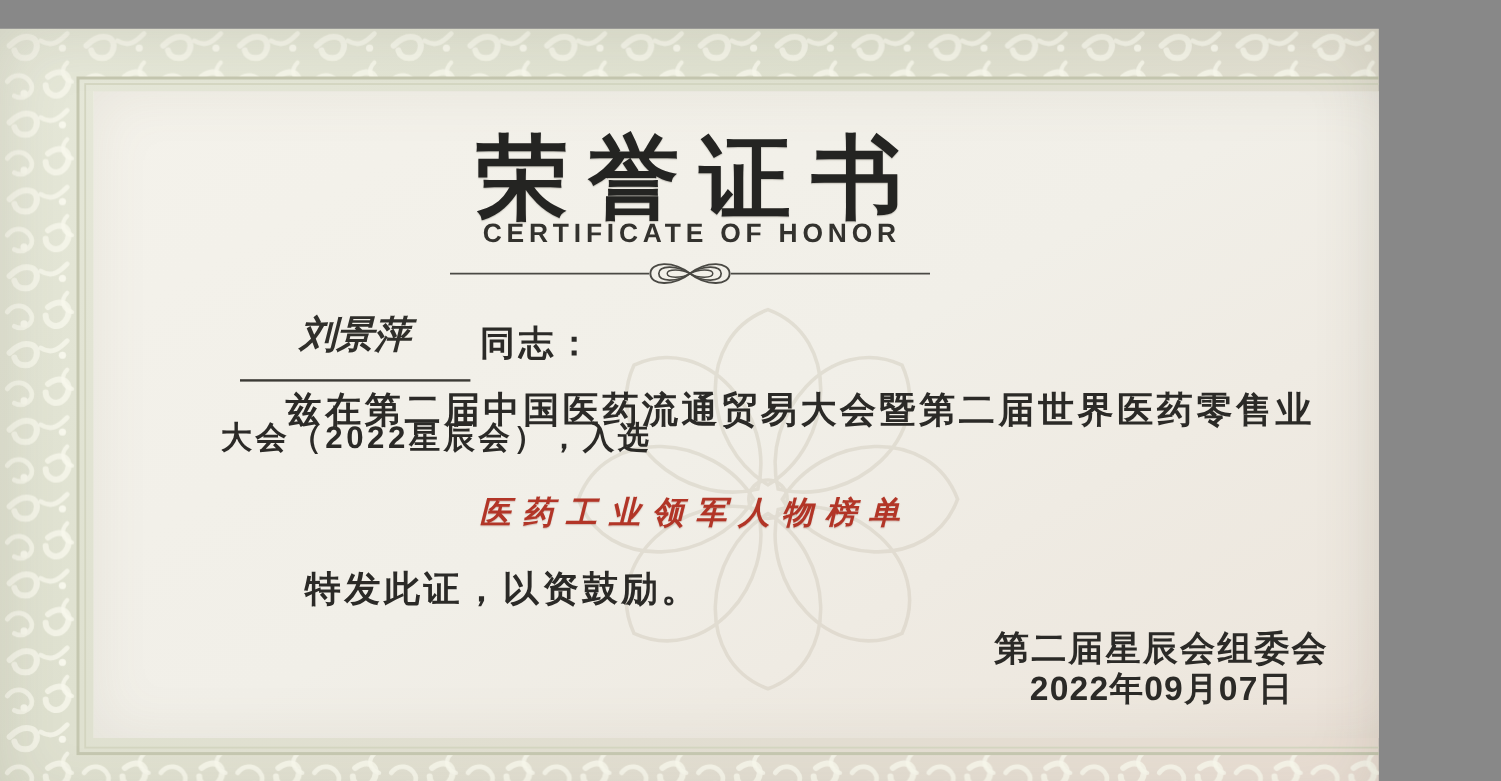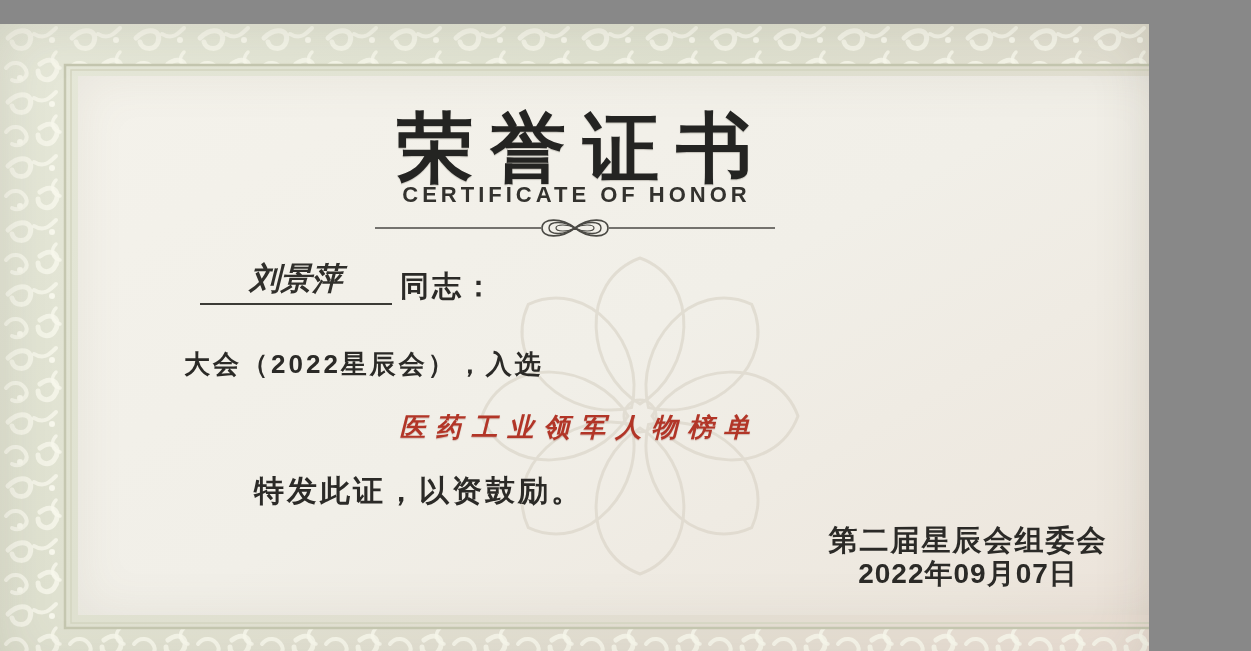--- a/index.html
+++ b/index.html
@@ -29,21 +29,21 @@
     text-shadow:0 1px 1px rgba(60,55,45,0.25);
   }
   .subtitle {
     left:0; right:0; top:158px; text-align:center;
     font-size:22px; font-weight:700; color:#33322e; letter-spacing:4px; text-indent:4px;
   }
   .divider { position:absolute; left:50%; top:190px; transform:translateX(-50%); }
   .name-underline {
     left:200px; top:234px; width:192px; text-align:center;
     font-size:31px; font-weight:700; color:#302f2b;
-    border-bottom:2px solid #3c3b36; padding-bottom:3px;
+    border-bottom:2px solid #3c3b36; padding-bottom:16px;
     font-style:italic;
   }
   .salutation { left:400px; top:243px; font-size:29px; font-weight:700; letter-spacing:3px; }
   .body-line1 { left:238px; top:298px; font-size:30px; font-weight:700; letter-spacing:3px; }
   .body-line2 { left:184px; top:323px; font-size:26px; font-weight:700; letter-spacing:3px; }
   .award {
     left:50%; top:386px; transform:translateX(-50%);
     font-size:26px; font-weight:900; letter-spacing:10px; text-indent:10px;
     font-style:italic;
     text-shadow:0 1px 1px rgba(120,30,20,0.25);
@@ -101,20 +101,21 @@
       <line x1="234" y1="14" x2="400" y2="14" stroke-width="1.4"></line>
       <path d="M200,14 C186,3 167,4 167,14 C167,24 186,25 200,14 C214,3 233,4 233,14 C233,24 214,25 200,14 Z" stroke-width="1.6"></path>
       <path d="M200,14 C189,6.5 174,7 174,14 C174,21 189,21.5 200,14 C211,6.5 226,7 226,14 C226,21 211,21.5 200,14 Z" stroke-width="1.4"></path>
       <path d="M200,14 C193,10 181,10 181,14 C181,18 193,18 200,14 C207,10 219,10 219,14 C219,18 207,18 200,14 Z" stroke-width="1.2"></path>
     </g>
   </svg>
 
   <div class="txt name-underline">刘景萍</div>
   <div class="txt salutation">同志：</div>
 
+  <div class="txt body-line1">兹在第二届中国医药流通贸易大会暨第二届世界医药零售业</div>
   <div class="txt body-line2">大会（2022星辰会），入选</div>
   <div class="txt award" style="color: rgb(178, 53, 39);">医药工业领军人物榜单</div>
   <div class="txt issuer">第二届星辰会组委会</div>
 
   <div class="txt closing">特发此证，以资鼓励。</div>
   <div class="txt date">2022年09月07日</div>
 
   <div class="vignette"></div>
 </div>
 

